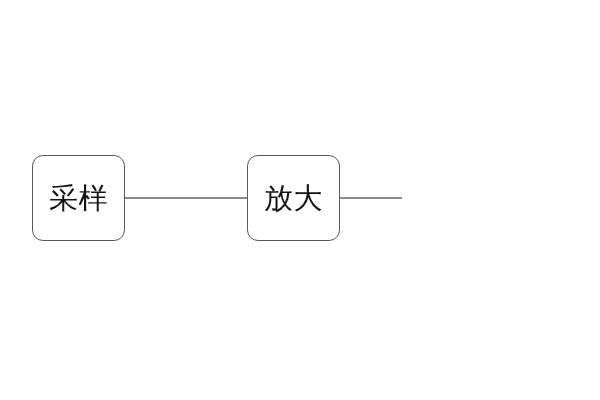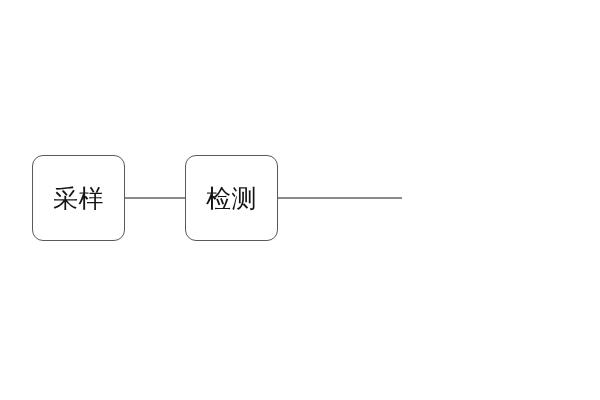--- a/index.html
+++ b/index.html
@@ -39,21 +39,21 @@
     border: 1.6px solid #5a5a5e;
     border-radius: 11px;
     background: #ffffff;
     display: flex;
     align-items: center;
     justify-content: center;
     flex: 0 0 auto;
   }
   .node-label {
     font-family: "DejaVu Sans", "Liberation Sans", sans-serif;
-    font-size: 25px;
+    font-size: 29px;
     line-height: 1;
     color: #141414;
     letter-spacing: 0.5px;
     white-space: nowrap;
     -webkit-font-smoothing: antialiased;
   }
   .connector {
     flex: 0 0 auto;
     height: 1.4px;
     background: #8b8b8f;
@@ -69,25 +69,25 @@
 <div id="canvas">
 
   <div class="flow-row">
 
     <div class="node">
       <span class="node-label">采样</span>
     </div>
 
     <div class="connector c1"></div>
 
-    <div class="node">
-      <span class="node-label">检测</span>
-    </div>
 
     <div class="connector c2"></div>
 
+    <div class="node">
+      <span class="node-label">放大</span>
+    </div>
 
     <div class="connector c3"></div>
 
 
   </div>
 
 </div>
 
 </body></html>

